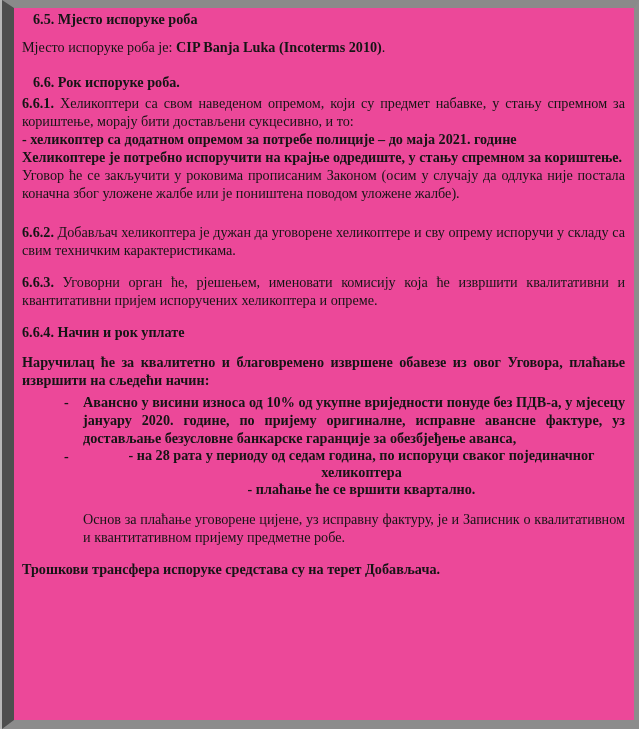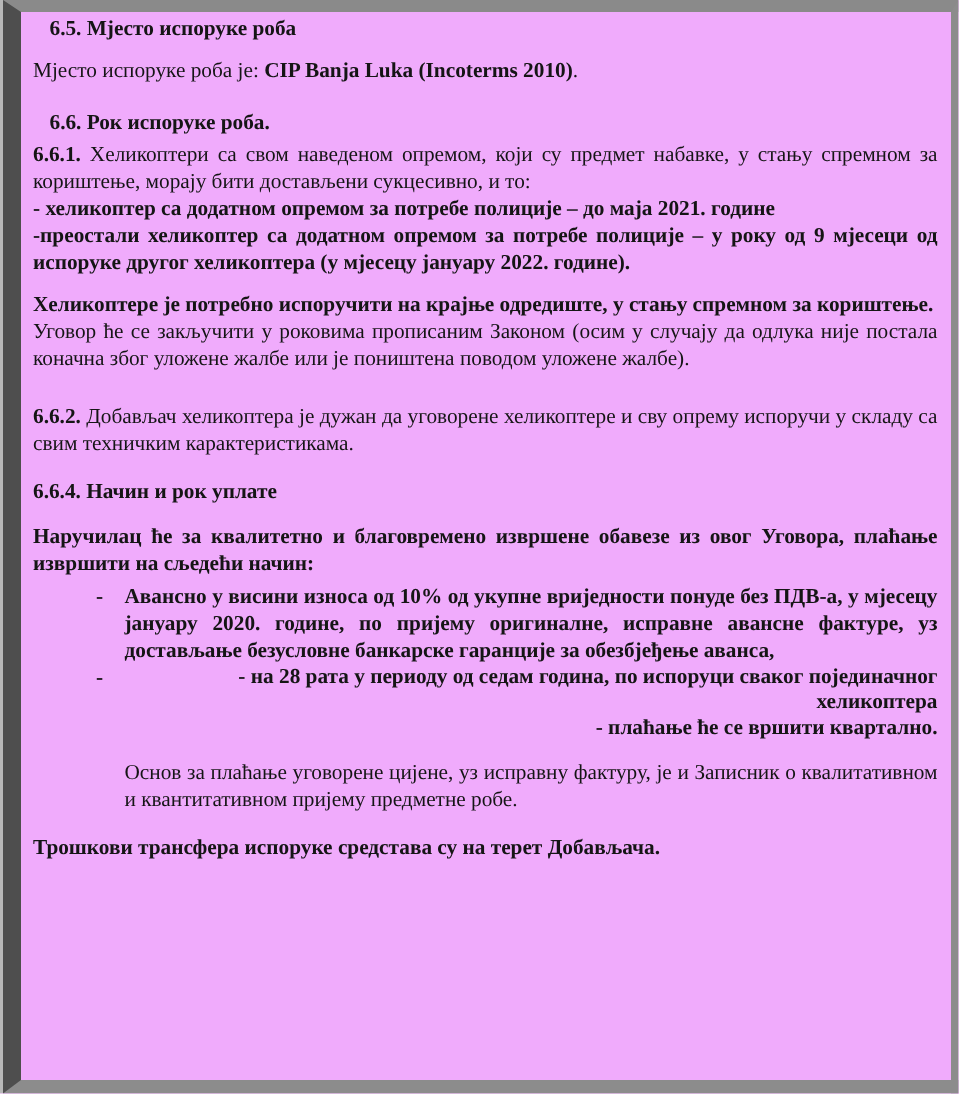--- a/index.html
+++ b/index.html
@@ -5,21 +5,21 @@
   html, body { margin:0; padding:0; background:#ffffff; }
   .scan {
     width:639px; height:729px;
     box-sizing:border-box;
     background:#b8b8b8;           
     padding-left:2px;
   }
   .page {
     width:637px; height:729px;
     box-sizing:border-box;
-    background:#f0abfc;
+    background:#ec4899;
     border-top:8px solid #8a8a8a;
     border-right:5px solid #8c8c8c;
     border-bottom:9px solid #8c8c8c;
     border-left:12px solid #4e4e4e;
     overflow:hidden;
   }
   .content {
     font-family:"Liberation Serif", "DejaVu Serif", serif;
     font-size:14.2px;
     line-height:18px;
@@ -33,46 +33,46 @@
   .mb10 { margin-bottom:10px; }
   .mb12 { margin-bottom:12px; }
   .mb13 { margin-bottom:3px; }
   .mb14 { margin-bottom:14px; }
   .mb17 { margin-bottom:17px; }
   .mb21 { margin-bottom:21px; }
   .mb4  { margin-bottom:4px; }
   .dash-item { font-weight:bold; }
   .bullet { position:relative; padding-left:61px; font-weight:bold; }
   .bullet .marker { position:absolute; left:42px; top:0; font-weight:bold; }
-  .sub-item { margin-left:76px; font-weight:bold; line-height:17px; text-align:right; }
+  .sub-item { margin-left:76px; font-weight:bold; line-height:17px; text-align:center; }
   .indent-note { margin-left:61px; }
 </style>
 </head>
 <body>
 
 <div class="scan">
   <div class="page">
     <div class="content">
 
       <p class="h-main mb10">6.5.  Мјесто испоруке роба</p>
 
       <p class="mb17"><span>Мјесто испоруке роба је: </span><b>CIP Banja Luka (Incoterms 2010)</b><span>.</span></p>
 
       <p class="h-main mb13">6.6.  Рок испоруке роба.</p>
 
       <p><b>6.6.1.</b><span> Хеликоптери са свом наведеном опремом, који су предмет набавке, у стању спремном за кориштење, морају бити достављени сукцесивно, и то:</span></p>
 
       <p class="dash-item">- хеликоптер са додатном опремом за потребе полиције – до маја 2021. године</p>
-      <p class="dash-item mb10">-преостали хеликоптер са додатном опремом за потребе полиције – у року од 9 мјесеци од испоруке другог хеликоптера (у мјесецу јануару 2022. године).</p>
 
       <p class="bold">Хеликоптере је потребно испоручити на крајње одредиште, у стању спремном за кориштење.</p>
       <p class="mb21">Уговор ће се закључити у роковима прописаним Законом (осим у случају да одлука није постала коначна због уложене жалбе или је поништена поводом уложене жалбе).</p>
 
       <p class="mb14"><b>6.6.2.</b><span> Добављач хеликоптера је дужан да уговорене хеликоптере и сву опрему испоручи у складу са свим техничким карактеристикама.</span></p>
 
+      <p class="mb14"><b>6.6.3.</b><span> Уговорни орган ће, рјешењем, именовати комисију која ће извршити квалитативни и квантитативни пријем испоручених хеликоптера и опреме.</span></p>
 
       <p class="bold mb12">6.6.4.  Начин и рок уплате</p>
 
       <p class="bold mb4">Наручилац ће за квалитетно и благовремено извршене обавезе из овог Уговора, плаћање извршити на сљедећи начин:</p>
 
       <div class="bullet">
         <span class="marker">-</span>
         <span>Авансно у висини износа од 10% од укупне вриједности понуде без  ПДВ-а, у мјесецу јануару 2020. године, по пријему оригиналне, исправне авансне фактуре, уз достављање безусловне банкарске гаранције за обезбјеђење аванса,</span>
       </div>
 

